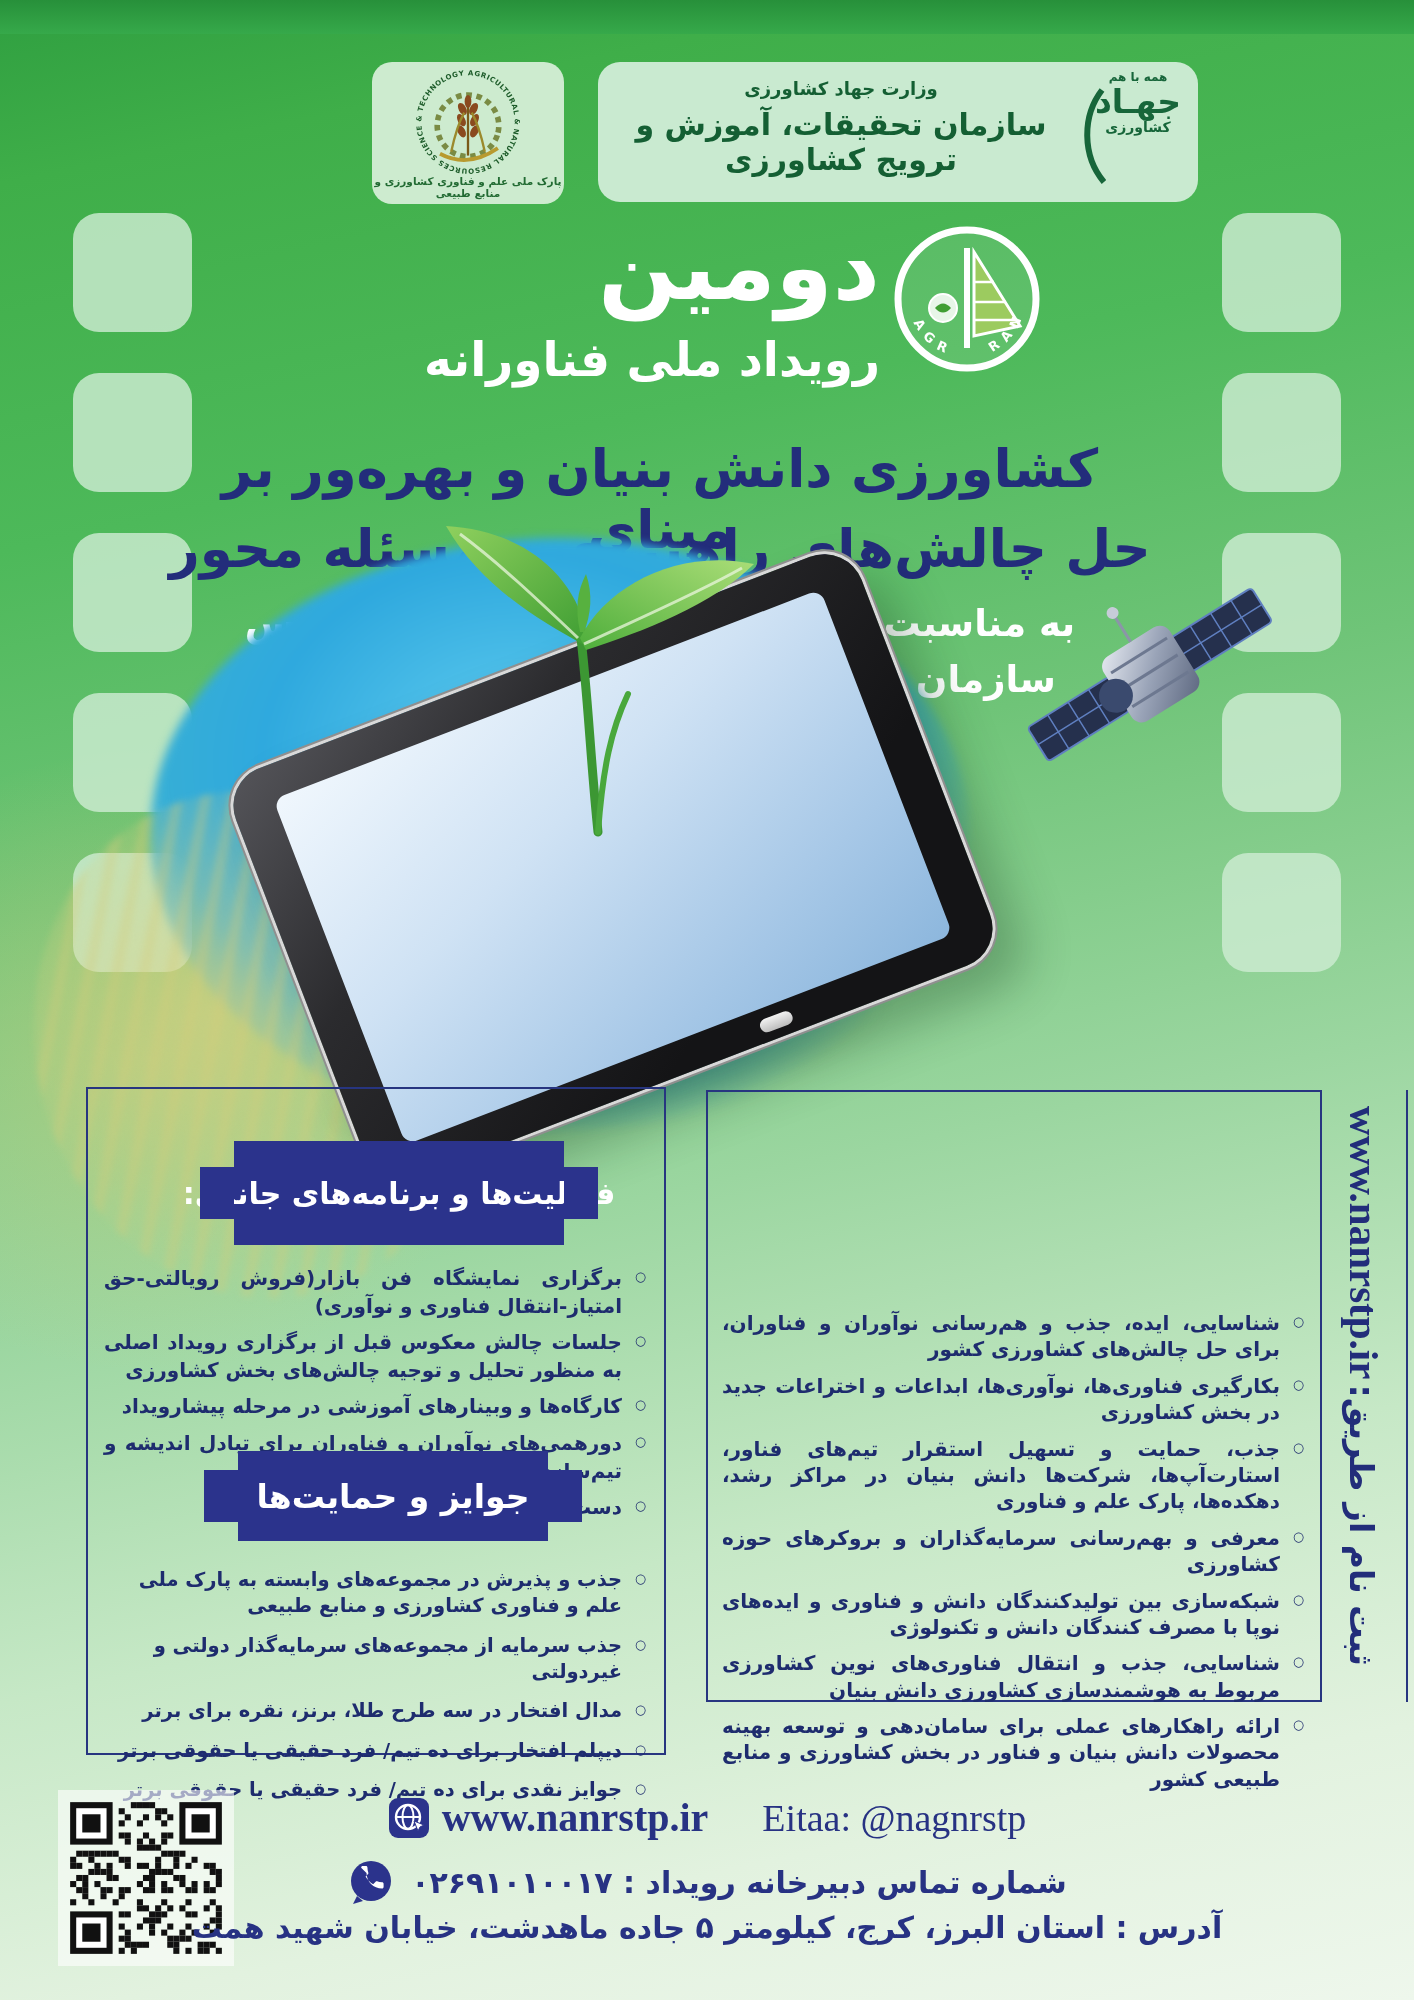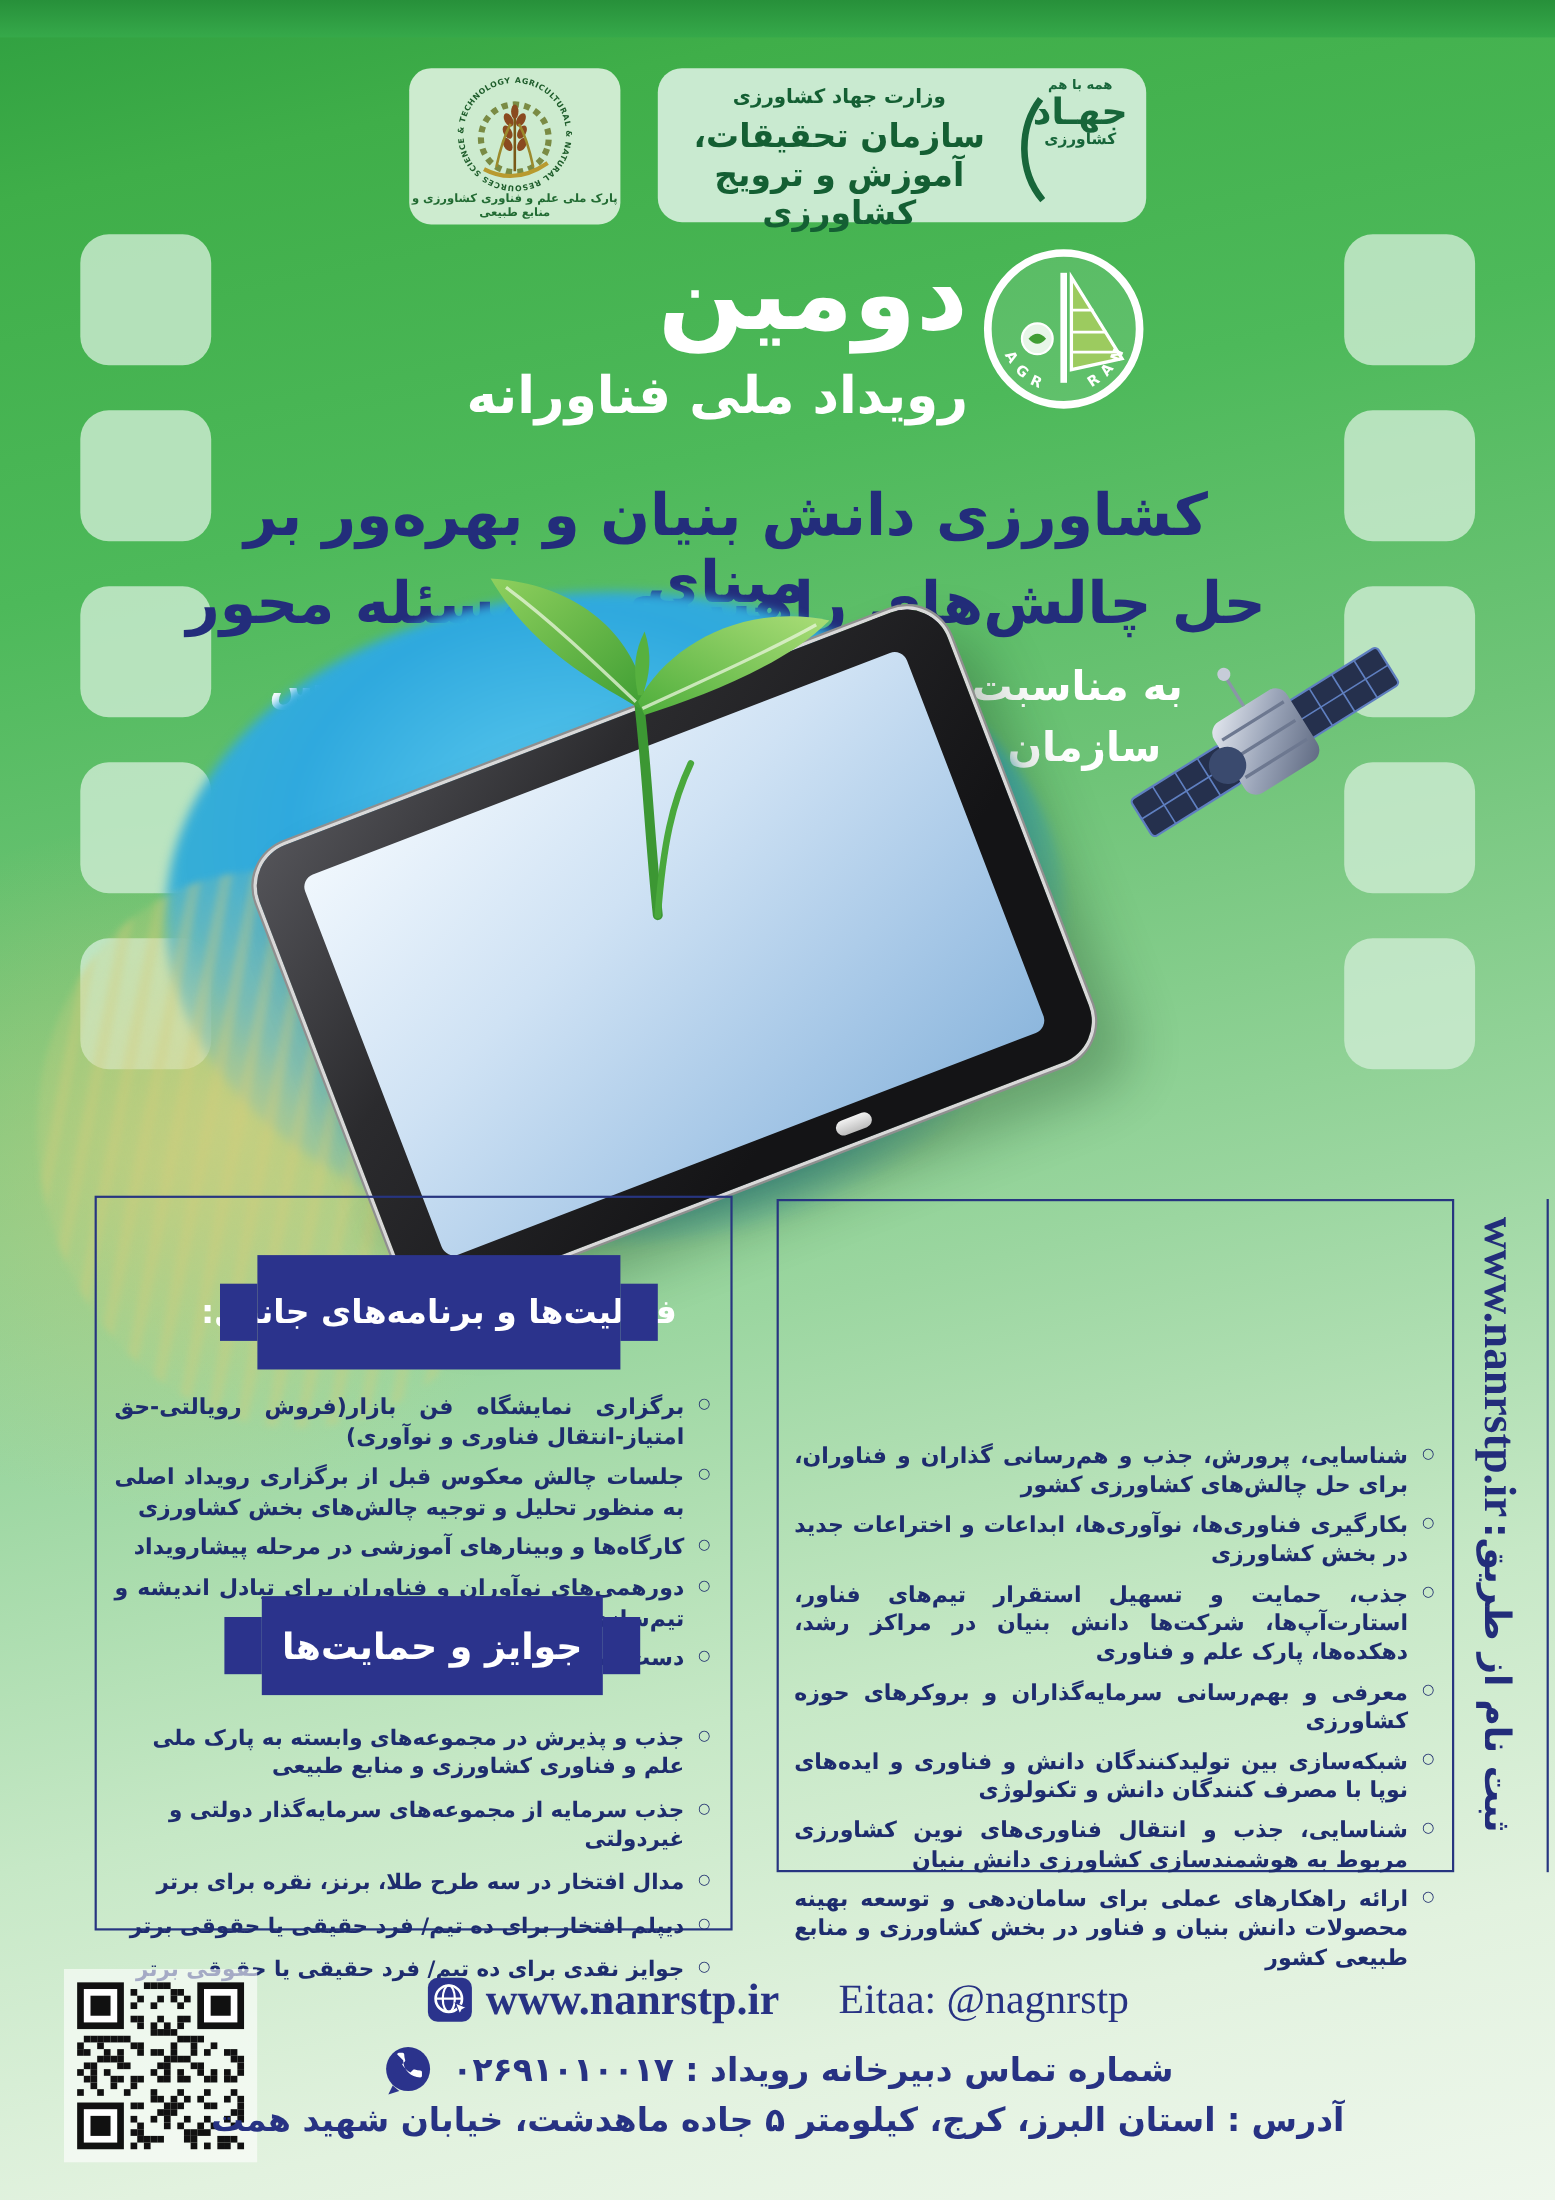--- a/index.html
+++ b/index.html
@@ -12,21 +12,21 @@
   }
   .top-strip{position:absolute;left:0;top:0;width:100%;height:34px;
     background:linear-gradient(#27903a,#36a94a);}
   .hole{position:absolute;width:119px;height:119px;border-radius:26px;background:#cdecd2;opacity:.82;}
   .hole.l{left:73px}.hole.r{left:1222px}
 
   
   .park-card{position:absolute;left:372px;top:62px;width:192px;height:142px;background:#cdebcf;border-radius:20px;
     display:flex;flex-direction:column;align-items:center;padding-top:4px;box-sizing:border-box;}
   .park-caption{font-size:10.5px;font-weight:bold;color:#226b33;text-align:center;line-height:1.1;margin-top:-2px;}
-  .ministry-card{position:absolute;left:598px;top:62px;width:444px;height:140px;background:#c9ead0;border-radius:22px;}
+  .ministry-card{position:absolute;left:598px;top:62px;width:600px;height:140px;background:#c9ead0;border-radius:22px;}
   .ministry-lines{position:absolute;right:128px;left:14px;top:16px;text-align:center;color:#145f33;direction:rtl;}
   .min-line{font-size:18px;font-weight:bold;margin-bottom:8px;}
   .org-line{font-size:30px;font-weight:bold;}
   .jihad{position:absolute;right:4px;top:8px;width:112px;height:124px;text-align:center;color:#17663a;direction:rtl;}
   .jihad-motto{font-size:12px;font-weight:bold;margin-bottom:2px;}
   .jihad-name{font-size:33px;font-weight:bold;line-height:.95;}
   .jihad-sub{font-size:14px;font-weight:bold;margin-top:2px;}
   .jihad-swoosh{position:absolute;left:-2px;top:16px;}
 
   
@@ -244,21 +244,21 @@
       <li>جذب و پذیرش در مجموعه‌های وابسته به پارک ملی علم و فناوری کشاورزی و منابع طبیعی</li>
       <li>جذب سرمایه از مجموعه‌های سرمایه‌گذار دولتی و غیردولتی</li>
       <li>مدال افتخار در سه طرح طلا، برنز، نقره برای برتر</li>
       <li>دیپلم افتخار برای ده تیم/ فرد حقیقی یا حقوقی برتر</li>
       <li>جوایز نقدی برای ده تیم/ فرد حقیقی یا حقوقی برتر</li>
     </ul>
   </div>
 
   <div class="panel" id="panel-right">
     <ul class="blist" id="list-goals">
-      <li>شناسایی، پرورش، جذب و هم‌رسانی گذاران و فناوران، برای حل چالش‌های کشاورزی کشور</li>
+      <li>شناسایی، ایده، جذب و هم‌رسانی نوآوران و فناوران، برای حل چالش‌های کشاورزی کشور</li>
       <li>بکارگیری فناوری‌ها، نوآوری‌ها، ابداعات و اختراعات جدید در بخش کشاورزی</li>
       <li>جذب، حمایت و تسهیل استقرار تیم‌های فناور، استارت‌آپ‌ها، شرکت‌ها دانش بنیان در مراکز رشد، دهکده‌ها، پارک علم و فناوری</li>
       <li>معرفی و بهم‌رسانی سرمایه‌گذاران و بروکرهای حوزه کشاورزی</li>
       <li>شبکه‌سازی بین تولیدکنندگان دانش و فناوری و ایده‌های نوپا با مصرف کنندگان دانش و تکنولوژی</li>
       <li>شناسایی، جذب و انتقال فناوری‌های نوین کشاورزی مربوط به هوشمندسازی کشاورزی دانش بنیان</li>
       <li>ارائه راهکارهای عملی برای سامان‌دهی و توسعه بهینه محصولات دانش بنیان و فناور در بخش کشاورزی و منابع طبیعی کشور</li>
     </ul>
   </div>
 
   <div class="reg-band">

